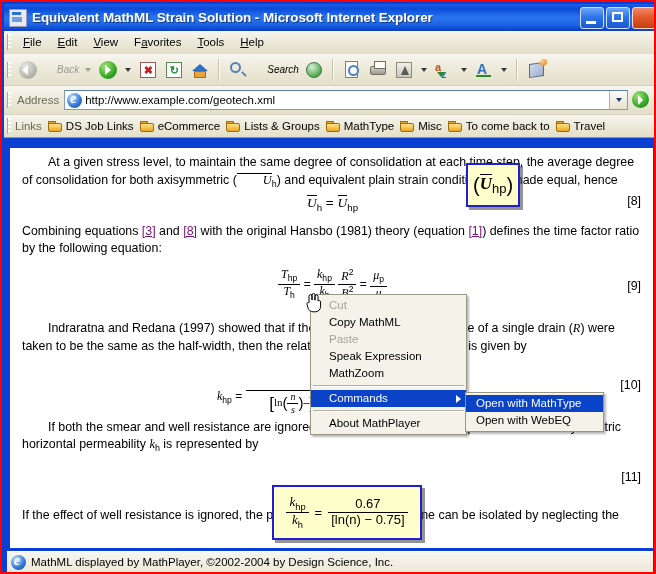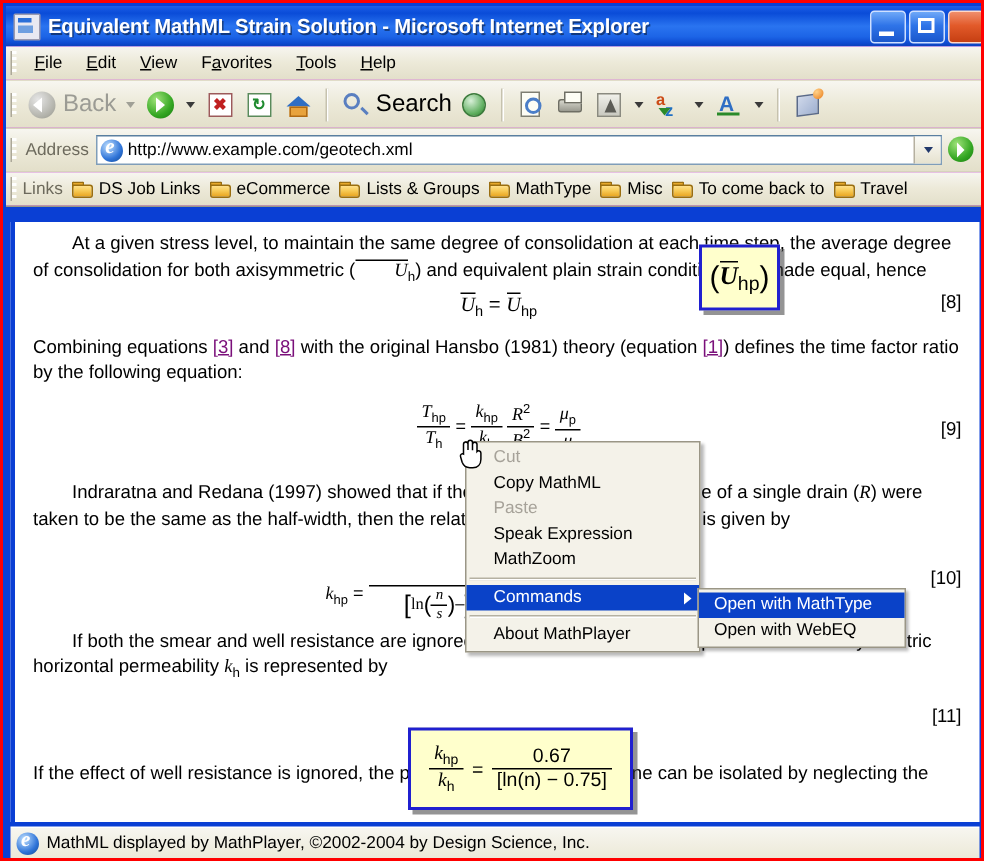--- a/index.html
+++ b/index.html
@@ -134,21 +134,21 @@
     background: #c6c2ae;
     border-right: 1px solid #ffffff;
     flex: 0 0 auto;
   }
   .tb-btn {
     display: flex; align-items: center;
     height: 24px; padding: 0 2px;
     flex: 0 0 auto;
   }
   .tb-label {
-    font-size: 16px; margin-left: 3px; white-space: nowrap;
+    font-size: 10px; margin-left: 18px; white-space: nowrap; font-style: italic;
   }
   .tb-label.dim { color: #9b9b94; }
   .arrow-dn {
     width: 0; height: 0; margin: 0 4px;
     border-left: 3.5px solid transparent;
     border-right: 3.5px solid transparent;
     border-top: 4px solid #3a3a3a;
     flex: 0 0 auto;
   }
   .arrow-dn.dim { border-top-color: #a0a096; }

